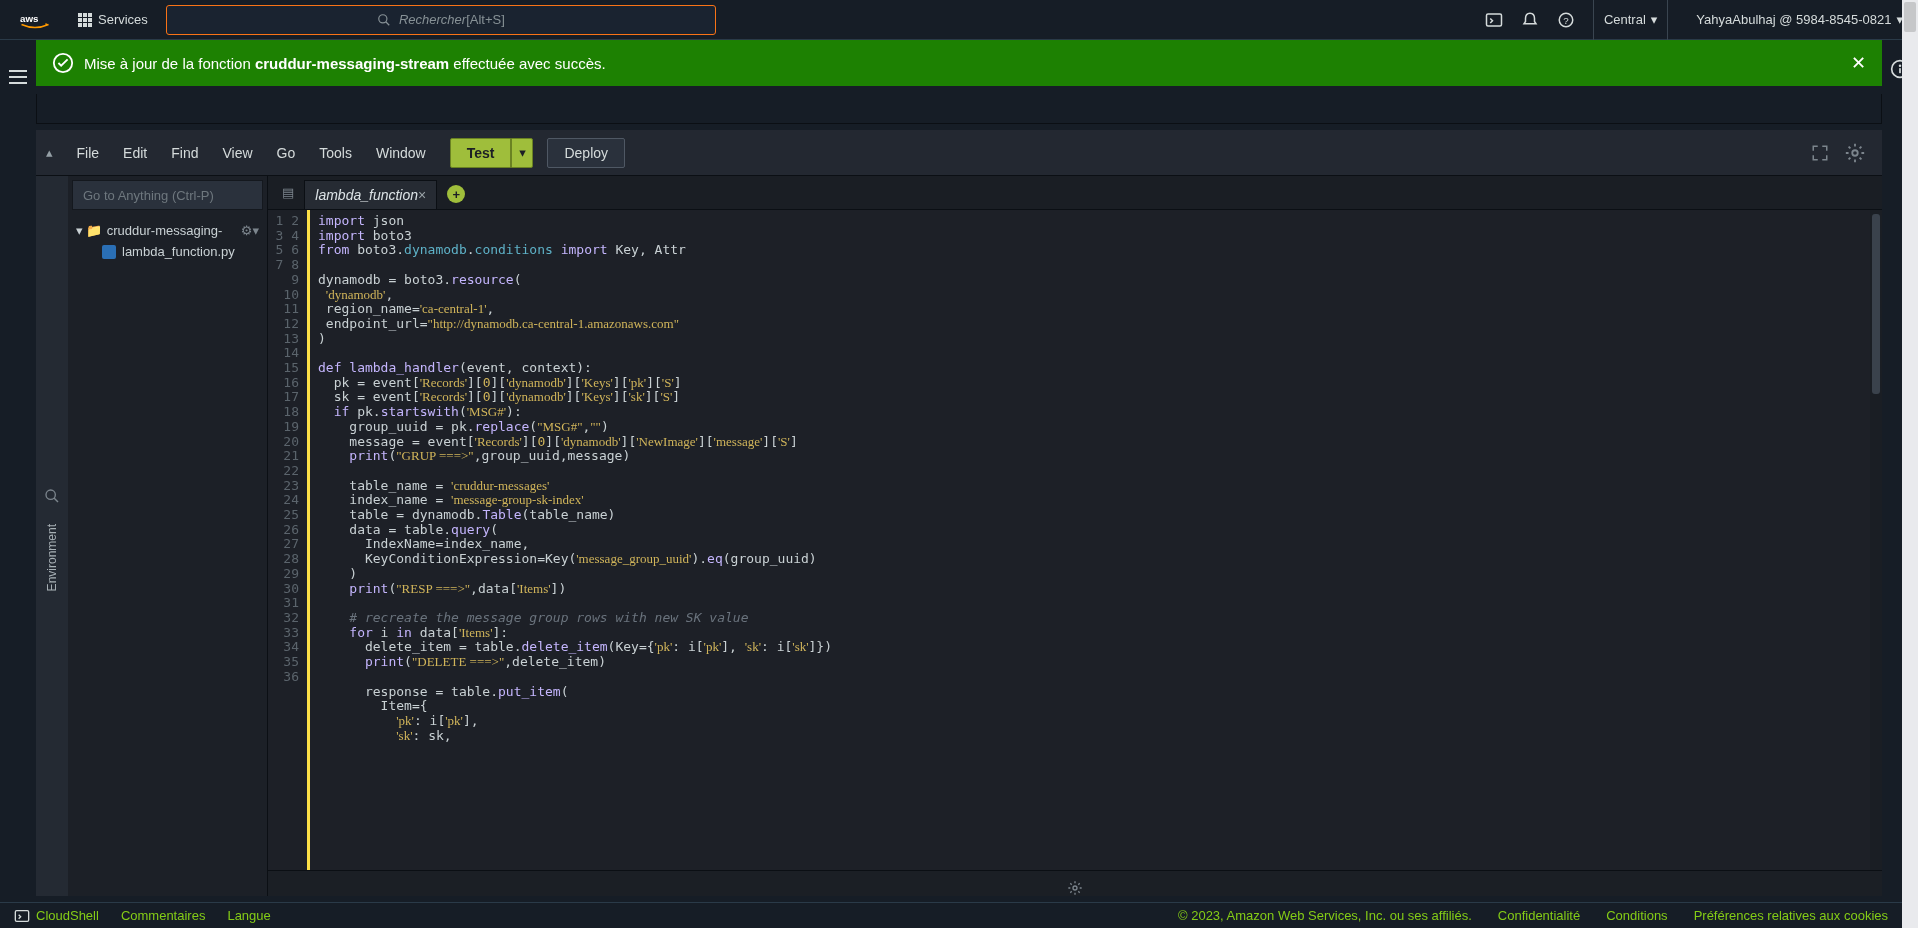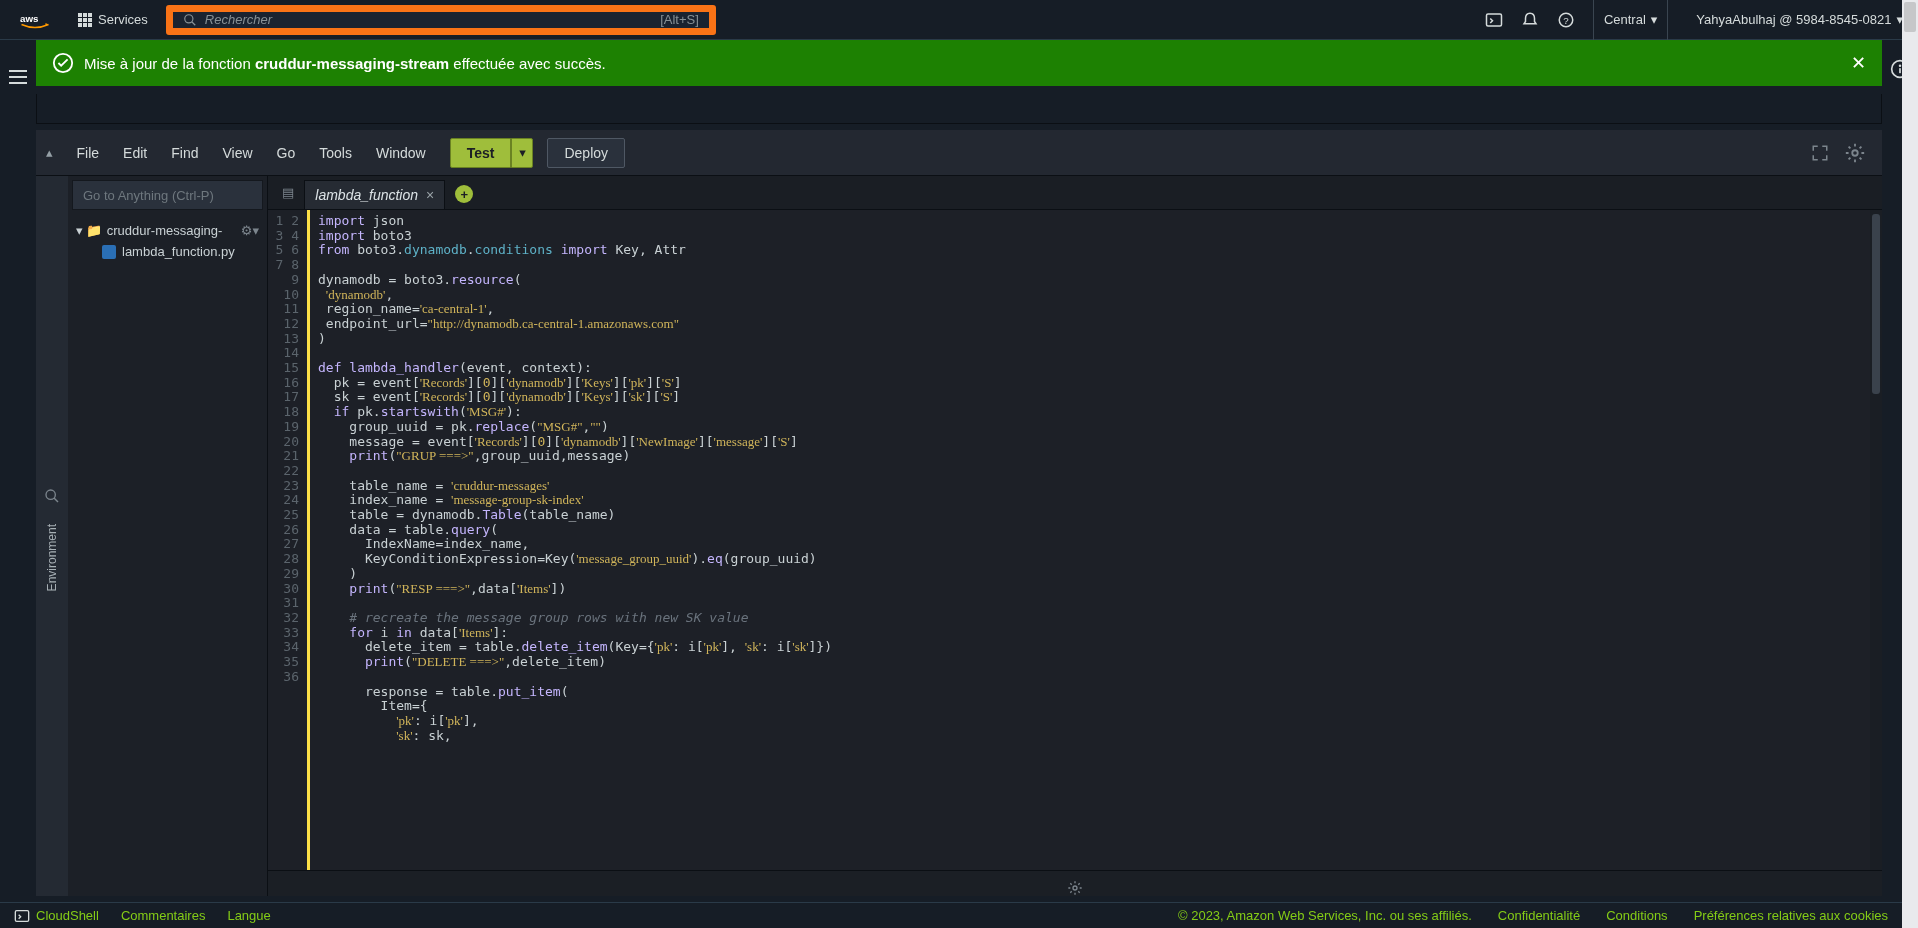--- a/index.html
+++ b/index.html
@@ -38,27 +38,27 @@
 }
 .services-btn .grid {
   width: 14px; height: 14px;
   display: grid; grid-template-columns: repeat(3,1fr); gap:1px;
 }
 .services-btn .grid span { background:#d5dbdb; width:4px; height:4px; }
 .search-bar {
   flex: 0 0 550px;
   height: 30px;
   background: #1a2330;
-  border: 7px solid #f97316;
+  border: 1px solid #f97316;
   border-radius: 3px;
   display: flex;
   align-items: center;
   padding: 0 10px;
   color: #879196;
-  justify-content: space-between;
+  justify-content: center;
 }
 .search-bar .left { display:flex; align-items:center; gap:8px; font-style: italic;}
 .nav-flex { flex: 1; }
 .nav-right { display:flex; align-items:center; gap:18px; }
 .nav-icon { color:#d5dbdb; }
 .region-sel { display:flex; align-items:center; gap:5px; padding:0 10px; border-left:1px solid #3a4550; border-right:1px solid #3a4550; height:40px;}
 .user-sel { display:flex; align-items:center; gap:5px; padding-left:10px;}
 .scroll-placeholder { width:16px; background:#e9eaed; position:absolute; right:0; top:0; bottom:0;}
 .scroll-placeholder::before{content:'';position:absolute;top:2px;left:2px;right:2px;height:30px;background:#c6c7c9;border-radius:2px;}
 
@@ -215,21 +215,21 @@
   display:flex;
   align-items:flex-end;
   padding-left:6px;
   gap:2px;
   border-bottom:1px solid #0b0f14;
 }
 .tabbar .indent-icon{ color:#7c858d; align-self:center; margin:0 8px;}
 .file-tab {
   background:#262b33;
   padding:6px 10px;
-  display:flex;align-items:center;gap:8px;
+  display:flex;align-items:center;
   border:1px solid #0b0f14;
   border-bottom:none;
   font-size:14px;
   color:#dce3e6;
   font-style:italic;
 }
 .file-tab .close { color:#9aa3a8; font-style:normal;}
 .add-tab {
   background:#9fbe3b;
   width:18px;height:18px;border-radius:9px;

